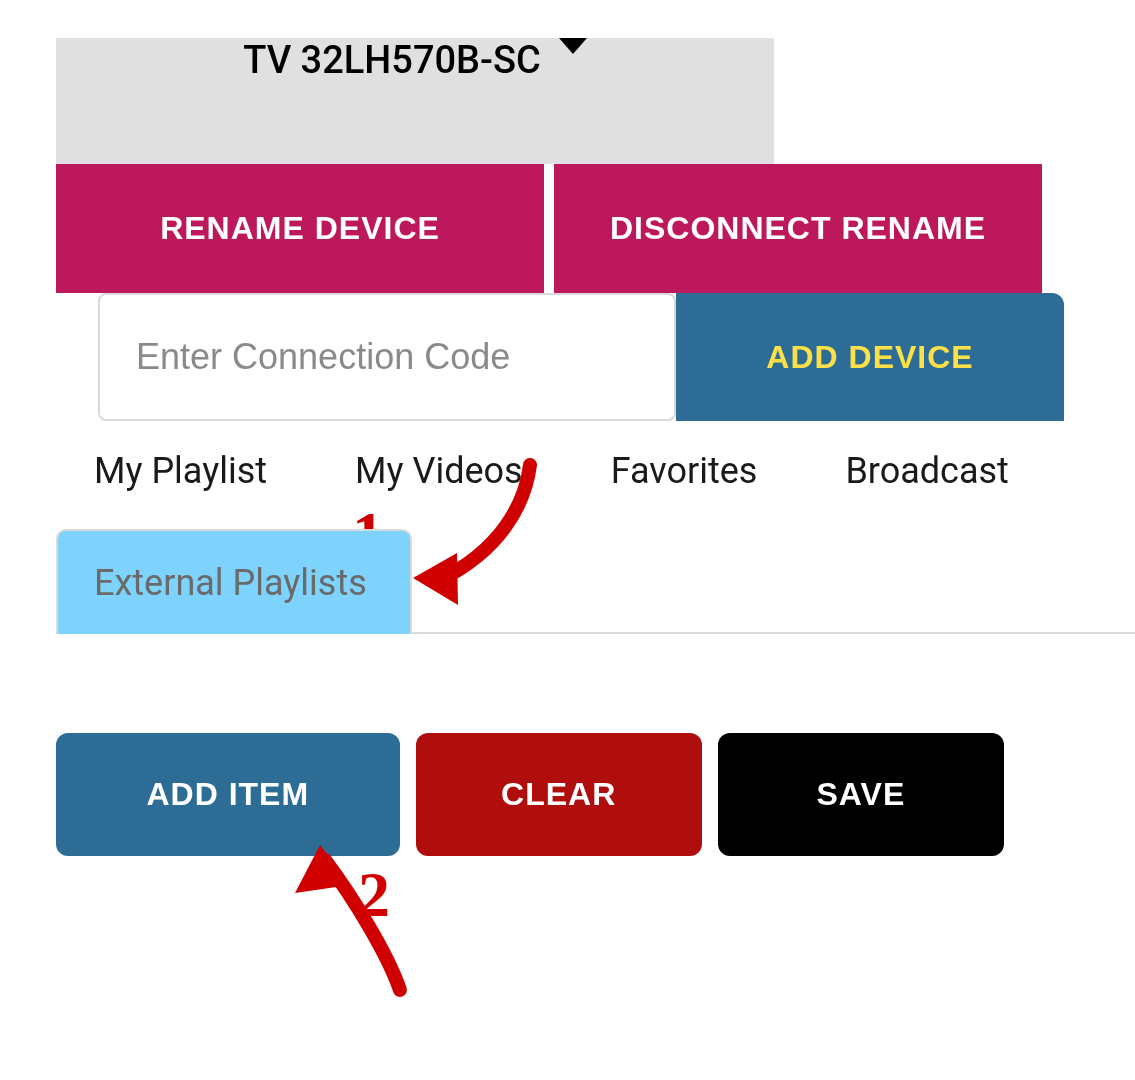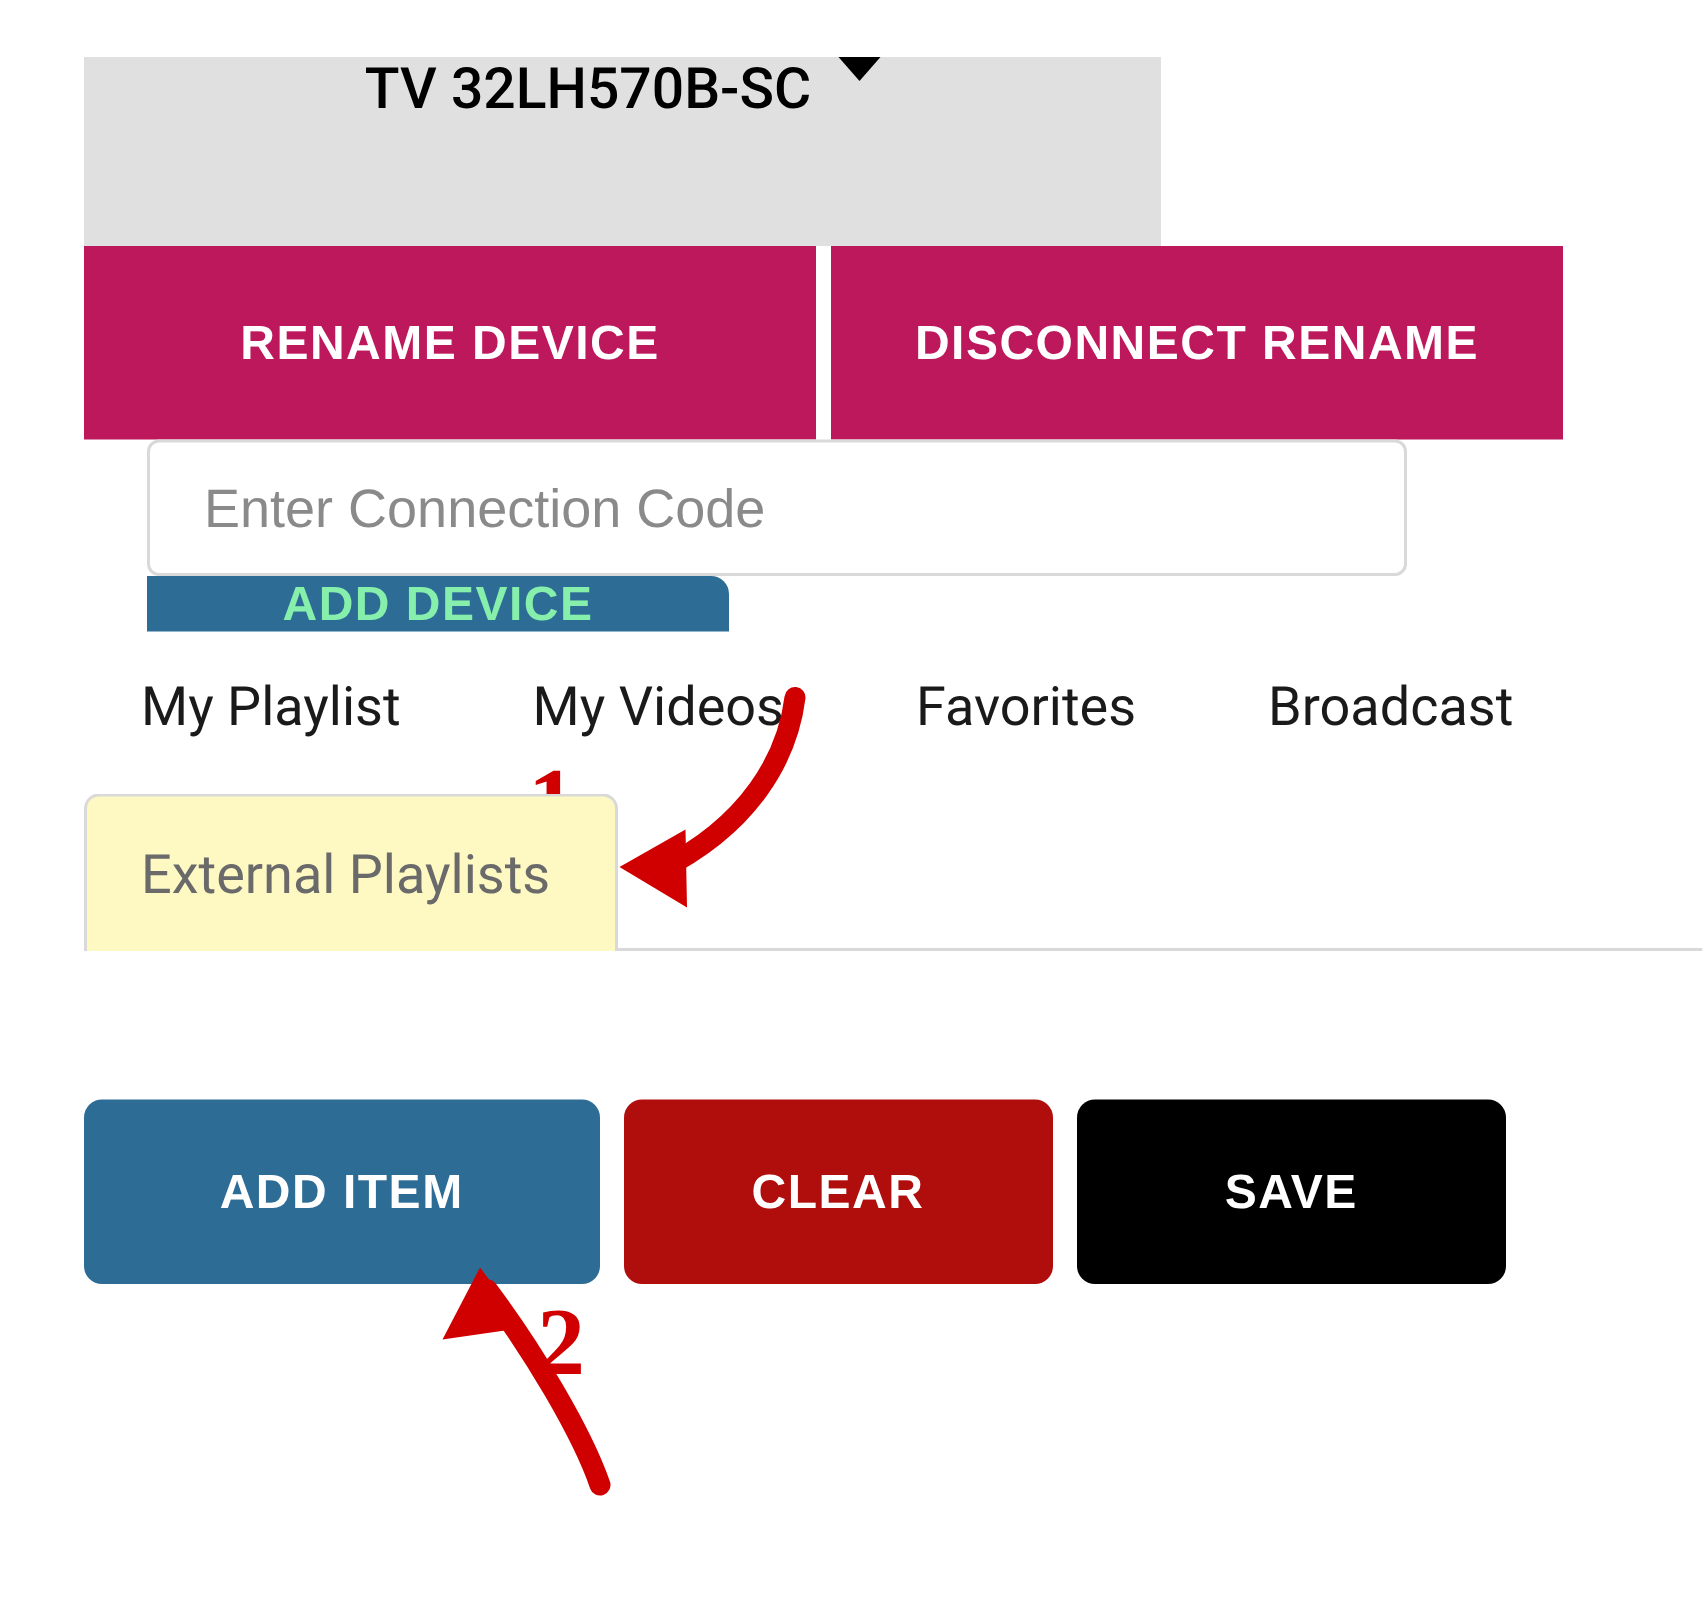--- a/index.html
+++ b/index.html
@@ -52,39 +52,38 @@
       font-size: 32px;
       font-weight: 700;
       letter-spacing: 1px;
       cursor: pointer;
       border: none;
     }
     .connection-row {
       position: absolute;
       left: 98px;
       top: 293px;
-      width: 840px;
+      width: 966px;
       height: 128px;
       display: flex;
-      flex-direction: column;
     }
     .connection-input {
       flex: 1;
       border: 2px solid #d9d9d9;
       border-radius: 8px;
       padding: 0 36px;
       font-size: 36px;
       color: #8a8a8a;
       outline: none;
     }
     .connection-input::placeholder { color: #8a8a8a; }
     .add-device-btn {
       width: 388px;
       background: #2d6d95;
-      color: #86efac;
+      color: #fde047;
       border: none;
       border-top-right-radius: 12px;
       font-size: 32px;
       font-weight: 700;
       letter-spacing: 1px;
       cursor: pointer;
     }
     .tabs-row1 {
       position: absolute;
       left: 94px;
@@ -103,21 +102,21 @@
       height: 105px;
       border: 2px solid #d9d9d9;
       border-bottom: none;
       border-top-left-radius: 10px;
       border-top-right-radius: 10px;
       display: flex;
       align-items: center;
       padding-left: 36px;
       font-size: 36px;
       color: #6a6a6a;
-      background: #fef9c3;
+      background: #7dd3fc;
       cursor: pointer;
       z-index: 2;
     }
     .tab-line {
       position: absolute;
       left: 410px;
       right: 0;
       top: 632px;
       height: 2px;
       background: #d9d9d9;

